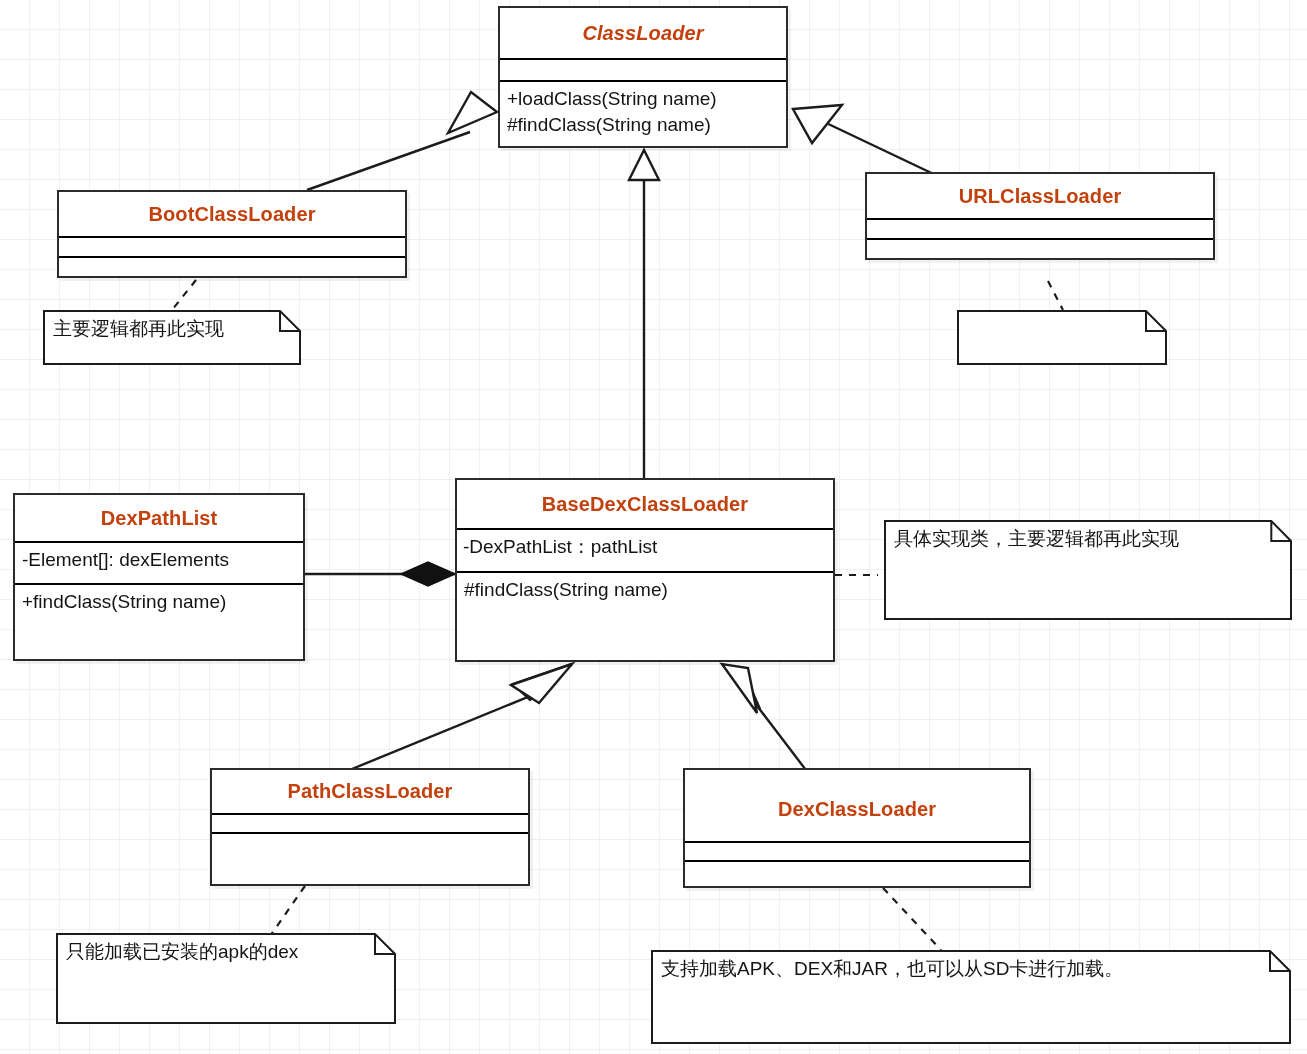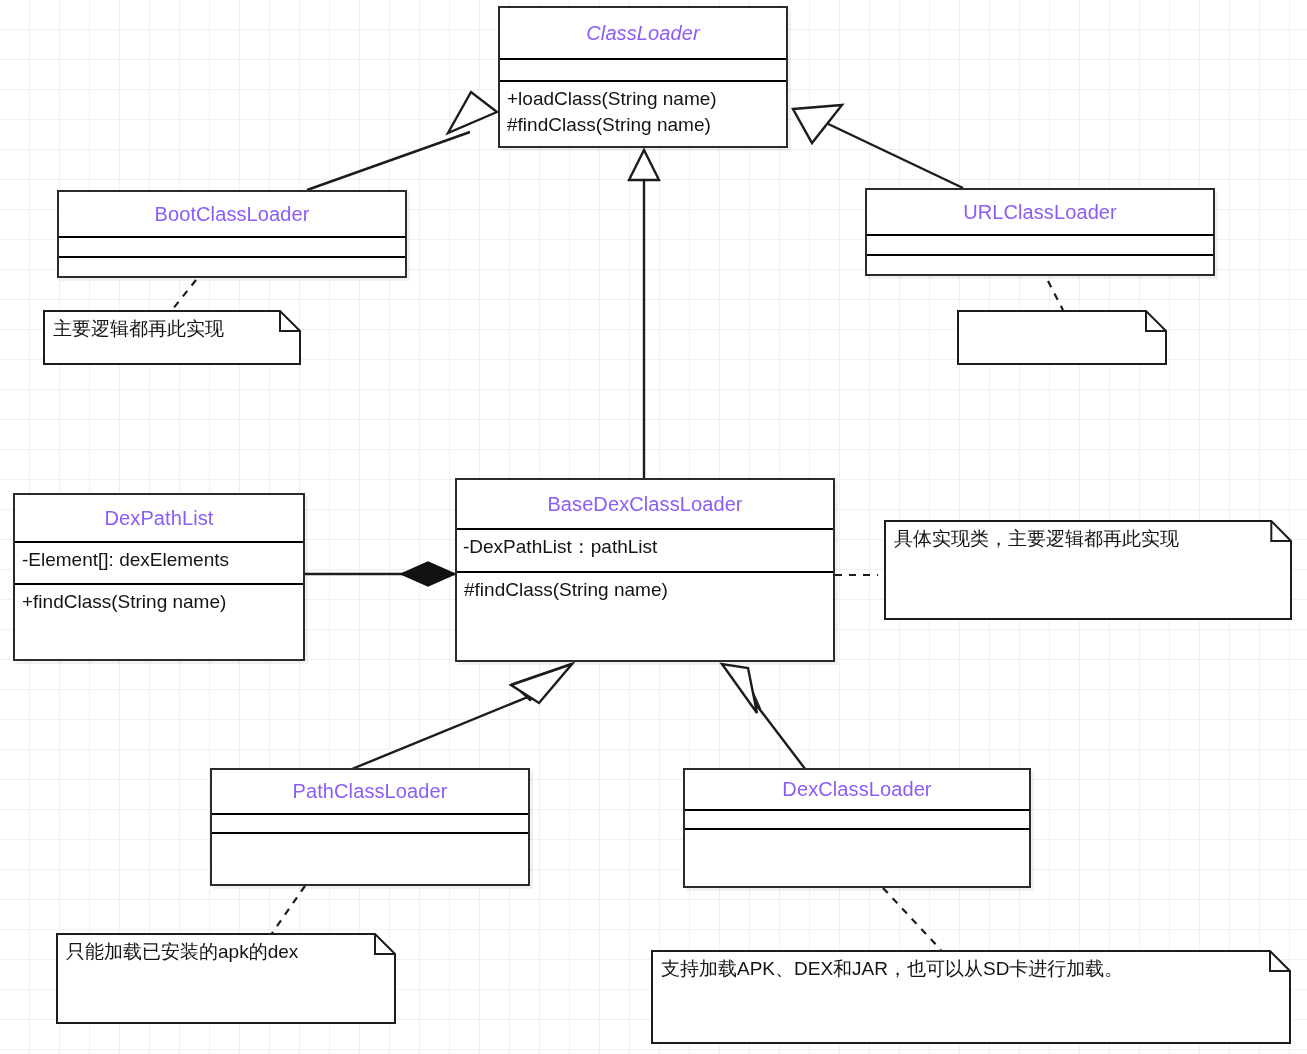--- a/index.html
+++ b/index.html
@@ -33,23 +33,23 @@
     position: absolute;
     box-sizing: border-box;
     background: #ffffff;
     border: 2px solid #2b2b2b;
     box-shadow: 3px 3px 0 rgba(0,0,0,0.055);
     z-index: 3;
   }
   .uml-title {
     box-sizing: border-box;
     text-align: center;
-    font-weight: normal;
+    font-weight: bold;
     font-size: 20px;
-    color: #8b5cf6;
+    color: #c2410c;
     letter-spacing: 0.1px;
     display: flex;
     align-items: center;
     justify-content: center;
   }
   .uml-title.abstract {
     font-style: italic;
   }
   .uml-section {
     box-sizing: border-box;
@@ -137,21 +137,21 @@
       <div>#findClass(String name)</div>
     </div>
   </div>
 
   <div class="uml-class" style="left:57px; top:190px; width:350px; height:88px;">
     <div class="uml-title" style="height:44px;">BootClassLoader</div>
     <div class="uml-section empty" style="height:20px;"></div>
     <div class="uml-section empty" style="height:24px;"></div>
   </div>
 
-  <div class="uml-class" style="left:865px; top:188px; width:350px; height:88px;">
+  <div class="uml-class" style="left:865px; top:172px; width:350px; height:88px;">
     <div class="uml-title" style="height:44px;">URLClassLoader</div>
     <div class="uml-section empty" style="height:20px;"></div>
     <div class="uml-section empty" style="height:24px;"></div>
   </div>
 
   <div class="uml-class" style="left:455px; top:478px; width:380px; height:184px;">
     <div class="uml-title" style="height:48px;">BaseDexClassLoader</div>
     <div class="uml-section" style="height:43px;padding-left:6px;">
       <div>-DexPathList：pathList</div>
     </div>
@@ -170,21 +170,21 @@
     </div>
   </div>
 
   <div class="uml-class" style="left:210px; top:768px; width:320px; height:118px;">
     <div class="uml-title" style="height:43px;">PathClassLoader</div>
     <div class="uml-section empty" style="height:19px;"></div>
     <div class="uml-section empty" style="height:52px;"></div>
   </div>
 
   <div class="uml-class" style="left:683px; top:768px; width:348px; height:120px;">
-    <div class="uml-title" style="height:39px;">DexClassLoader</div>
+    <div class="uml-title" style="height:63px;margin-top:8px;">DexClassLoader</div>
     <div class="uml-section empty" style="height:19px;"></div>
     <div class="uml-section empty" style="height:54px;"></div>
   </div>
 
   <div class="uml-note" style="left:43px; top:310px; width:258px; height:55px;">
     <svg class="note-shape" viewBox="0 0 258 55" preserveAspectRatio="none" xmlns="http://www.w3.org/2000/svg">
       <path d="M 1 1 L 237 1 L 257 21 L 257 54 L 1 54 Z" fill="#ffffff" stroke="#1c1c1c" stroke-width="2" vector-effect="non-scaling-stroke"></path>
       <path d="M 237 1 L 237 21 L 257 21" fill="none" stroke="#1c1c1c" stroke-width="2" vector-effect="non-scaling-stroke"></path>
     </svg>
     <span class="note-text">主要逻辑都再此实现</span>

